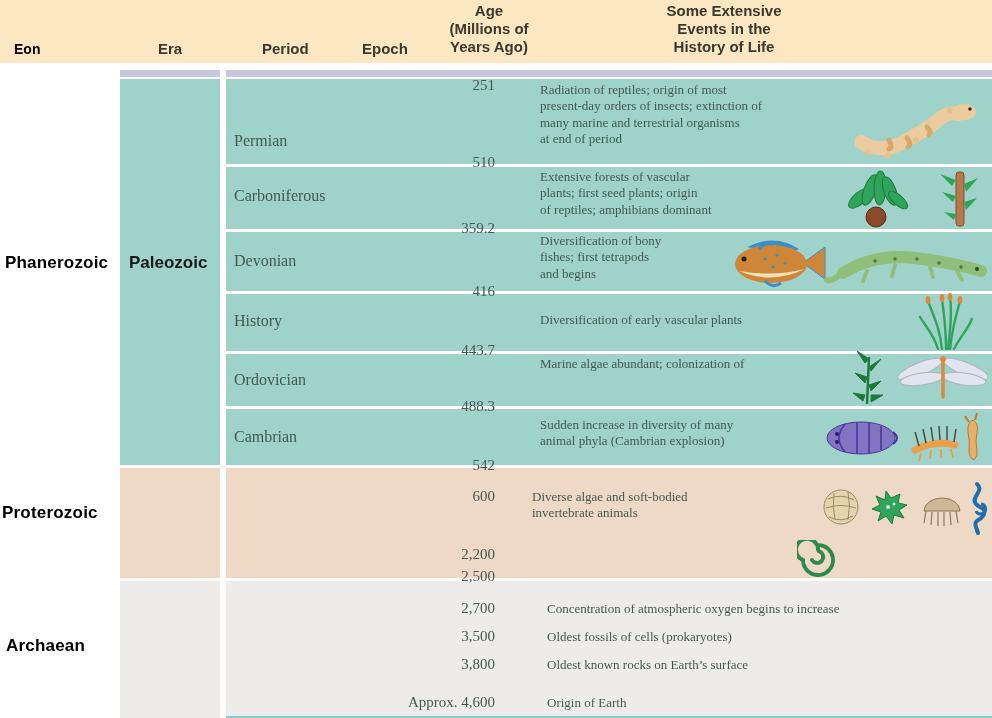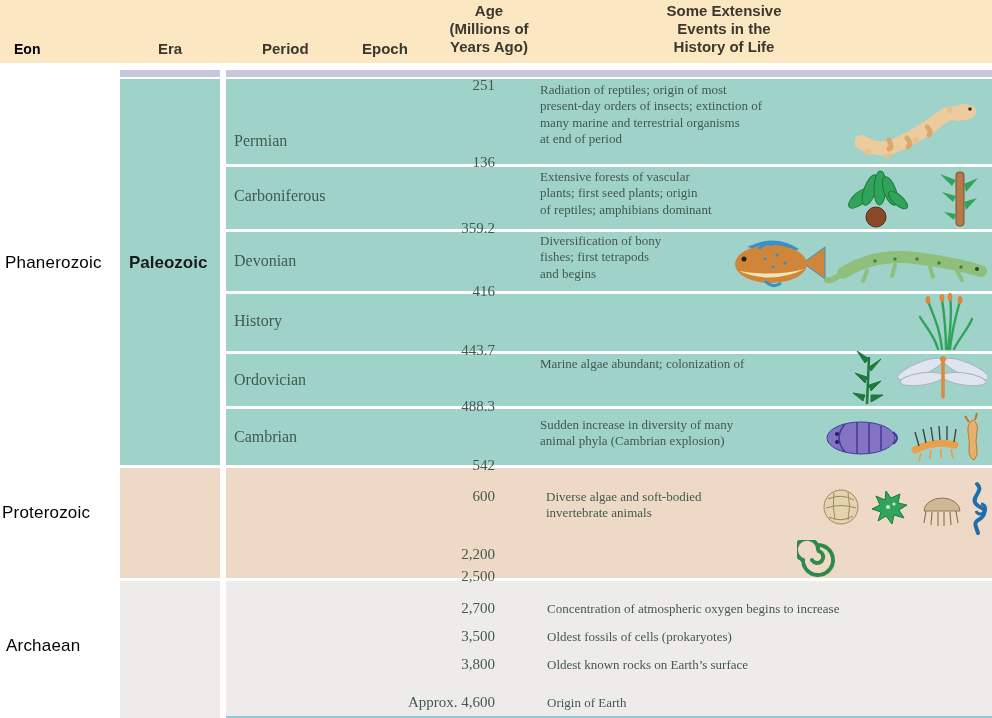--- a/index.html
+++ b/index.html
@@ -15,21 +15,21 @@
   .lav{background:#c7c7de;height:7px;top:70px;}
   
   .teal{background:#9fd3ca;}
   .pink{background:#eed9c6;}
   .gray{background:#eeeceb;}
   
   .ser{font-family:"Liberation Serif","DejaVu Serif",serif;color:#44584e;}
   .period-label{font-size:16px;white-space:nowrap;}
   .age{width:145px;left:350px;text-align:right;font-size:15px;white-space:nowrap;}
   .evt{font-size:13px;line-height:16.3px;white-space:nowrap;}
-  .eon-label{font-weight:normal;color:#000;font-size:17px;white-space:nowrap;letter-spacing:.2px;}
+  .eon-label{font-weight:bold;color:#000;font-size:17px;white-space:nowrap;letter-spacing:.2px;}
   .era-label{font-weight:bold;color:#1a1a1a;font-size:17px;white-space:nowrap;}
   svg{display:block;}
 </style>
 </head>
 <body>
 
 <div class="figure">
 
   <div class="abs header-band"></div>
   <div class="hdr hdr-eon" style="left:14px;top:40px;">Eon</div>
@@ -70,21 +70,21 @@
   <div class="abs era-label" style="left:129px;top:253px;">Paleozoic</div>
 
   <div class="abs ser period-label" style="left:234px;top:111px;margin-top:21px;">Permian</div>
   <div class="abs ser period-label" style="left:234px;top:187px;">Carboniferous</div>
   <div class="abs ser period-label" style="left:234px;top:252px;">Devonian</div>
   <div class="abs ser period-label" style="left:234px;top:312px;">History</div>
   <div class="abs ser period-label" style="left:234px;top:371px;">Ordovician</div>
   <div class="abs ser period-label" style="left:234px;top:428px;">Cambrian</div>
 
   <div class="abs ser age" style="top:77px;">251</div>
-  <div class="abs ser age" style="top:154px;">136</div>
+  <div class="abs ser age" style="top:154px;">510</div>
   <div class="abs ser age" style="top:220px;">359.2</div>
   <div class="abs ser age" style="top:283px;">416</div>
   <div class="abs ser age" style="top:342px;">443.7</div>
   <div class="abs ser age" style="top:398px;">488.3</div>
   <div class="abs ser age" style="top:457px;">542</div>
   <div class="abs ser age" style="top:488px;">600</div>
   <div class="abs ser age" style="top:546px;">2,200</div>
   <div class="abs ser age" style="top:568px;">2,500</div>
   <div class="abs ser age" style="top:600px;">2,700</div>
   <div class="abs ser age" style="top:628px;">3,500</div>
@@ -100,28 +100,31 @@
   <div class="abs ser evt" style="left:540px;top:169px;">
     <div>Extensive forests of vascular</div>
     <div>plants; first seed plants; origin</div>
     <div>of reptiles; amphibians dominant</div>
   </div>
   <div class="abs ser evt" style="left:540px;top:233px;">
     <div>Diversification of bony</div>
     <div>fishes; first tetrapods</div>
     <div>and begins</div>
   </div>
+  <div class="abs ser evt" style="left:540px;top:312px;">
+    <div>Diversification of early vascular plants</div>
+  </div>
   <div class="abs ser evt" style="left:540px;top:356px;">
     <div>Marine algae abundant; colonization of</div>
   </div>
   <div class="abs ser evt" style="left:540px;top:417px;">
     <div>Sudden increase in diversity of many</div>
     <div>animal phyla (Cambrian explosion)</div>
   </div>
-  <div class="abs ser evt" style="left:546px;top:489px;">
+  <div class="abs ser evt" style="left:532px;top:489px;">
     <div>Diverse algae and soft-bodied</div>
     <div>invertebrate animals</div>
   </div>
   <div class="abs ser evt" style="left:547px;top:601px;">
     <div>Concentration of atmospheric oxygen begins to increase</div>
   </div>
   <div class="abs ser evt" style="left:547px;top:629px;">
     <div>Oldest fossils of cells (prokaryotes)</div>
   </div>
   <div class="abs ser evt" style="left:547px;top:657px;">

